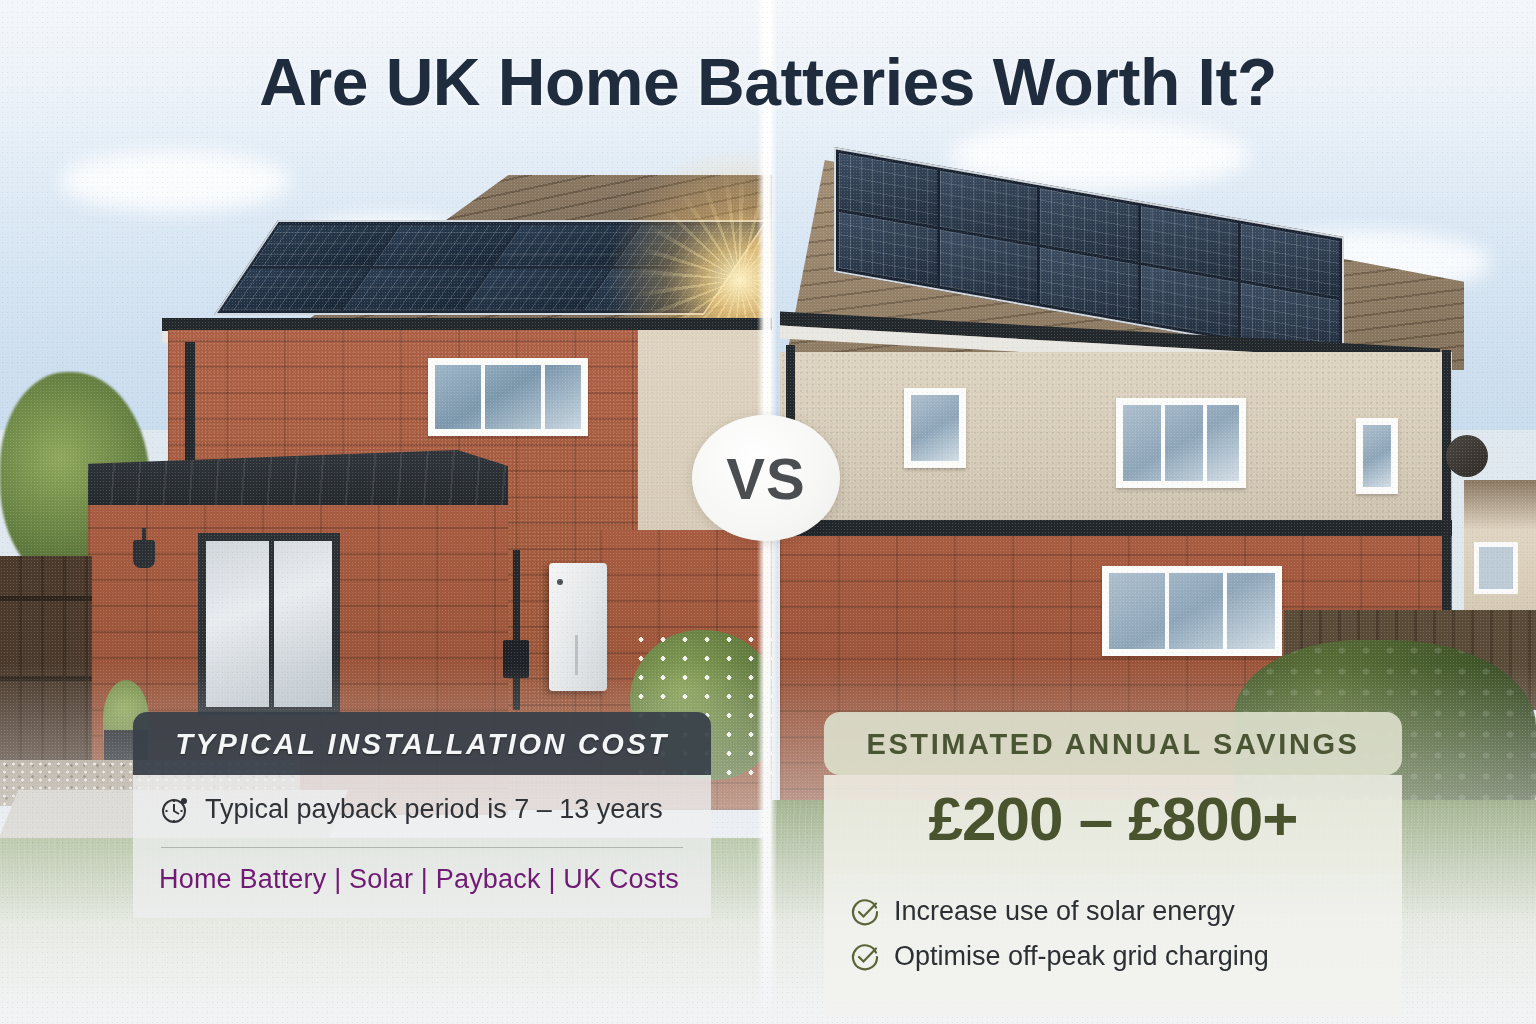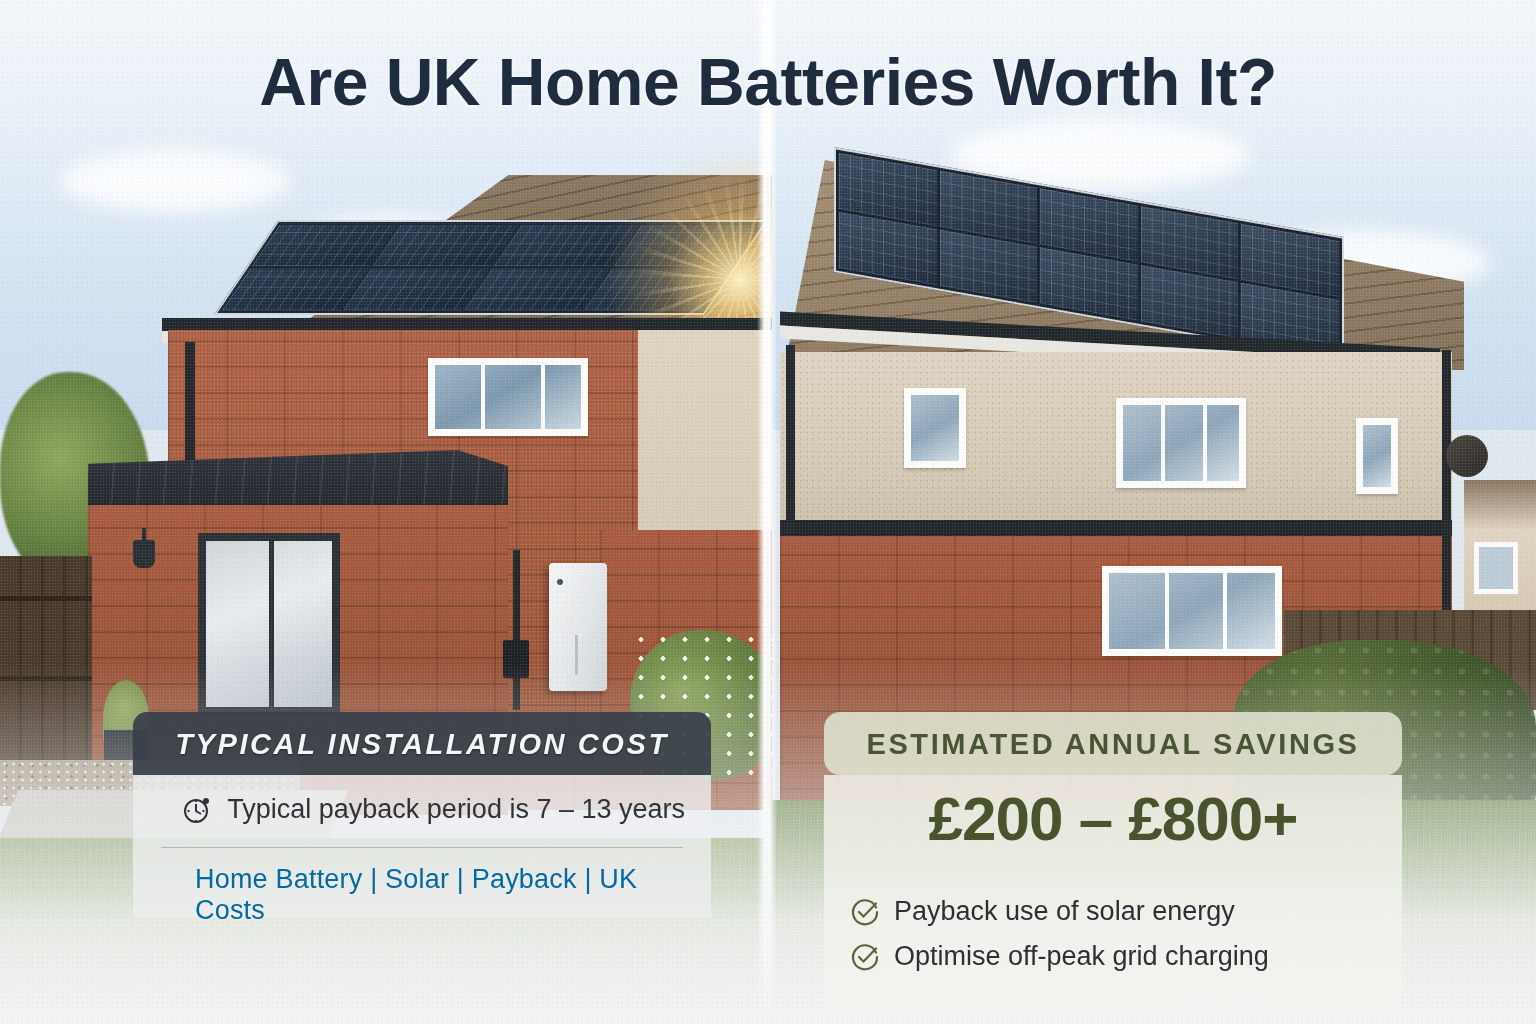--- a/index.html
+++ b/index.html
@@ -330,23 +330,23 @@
   .card-body{padding:18px 26px 0;}
 
   
   .card-left{left:133px;width:578px;height:312px;}
   .card-left .card-head{background:rgba(56,64,73,.93);color:#f3f5f6;
       text-shadow:0 1px 2px rgba(0,0,0,.45);font-style:italic;}
   .card-left .card-value{background:rgba(86,94,103,.82);color:#fdfdfd;
       text-shadow:0 2px 4px rgba(0,0,0,.38);}
   .card-left .card-body{background:rgba(238,239,240,.76);height:143px;box-sizing:border-box;}
 
-  .row-ico{display:flex;align-items:center;gap:14px;font-size:27px;color:#2f3338;justify-content:flex-end;}
+  .row-ico{display:flex;align-items:center;gap:14px;font-size:27px;color:#2f3338;}
   .rule{height:1px;background:rgba(60,65,70,.30);margin:22px 2px 16px;}
-  .tags{font-size:27px;color:#0369a1;letter-spacing:.2px;margin-left:36px;}
+  .tags{font-size:27px;color:#701a75;letter-spacing:.2px;}
 
   
   .card-right{left:824px;width:578px;height:312px;}
   .card-right .card-head{background:rgba(219,222,203,.92);color:#4a5534;
       letter-spacing:2.6px;border-radius:16px;}
   .card-right .card-value{background:rgba(240,240,232,.86);color:#49542f;}
   .card-right .card-body{background:rgba(243,243,239,.80);height:143px;box-sizing:border-box;padding-top:22px;}
   .check-row{display:flex;align-items:center;gap:14px;font-size:27px;color:#2c3034;margin-bottom:14px;}
 
   svg{display:block;}
@@ -448,20 +448,21 @@
     <div class="r-hedge"></div>
     <div class="r-lawn"></div>
   </div>
 
   <div class="divider"></div>
   <div class="fade-bottom"></div>
   <div class="grain"></div>
 
   <div class="title">Are UK Home Batteries Worth It?</div>
 
+  <div class="vs">VS</div>
 
   <div class="card card-left">
     <div class="card-head">TYPICAL INSTALLATION COST</div>
     <div class="card-body">
       <div class="row-ico">
         <span>
           <svg width="32" height="32" viewBox="0 0 32 32" fill="none" stroke="#2f3338" stroke-width="2">
             <circle cx="15" cy="18" r="11"></circle>
             <path d="M15 11 v7 l5 3"></path>
             <circle cx="25" cy="8" r="3" fill="#2f3338" stroke="none"></circle>
@@ -479,21 +480,21 @@
     <div class="card-head">ESTIMATED ANNUAL SAVINGS</div>
     <div class="card-value">£200 – £800+</div>
     <div class="card-body">
       <div class="check-row">
         <span>
           <svg width="30" height="30" viewBox="0 0 30 30" fill="none" stroke="#5a6537" stroke-width="2.2" stroke-linecap="round">
             <path d="M26 10.5 A12 12 0 1 0 27 15"></path>
             <path d="M9 15 l4.5 4.5 L26 6.5"></path>
           </svg>
         </span>
-        <span>Payback use of solar energy</span>
+        <span>Increase use of solar energy</span>
       </div>
       <div class="check-row">
         <span>
           <svg width="30" height="30" viewBox="0 0 30 30" fill="none" stroke="#5a6537" stroke-width="2.2" stroke-linecap="round">
             <path d="M26 10.5 A12 12 0 1 0 27 15"></path>
             <path d="M9 15 l4.5 4.5 L26 6.5"></path>
           </svg>
         </span>
         <span>Optimise off-peak grid charging</span>
       </div>

